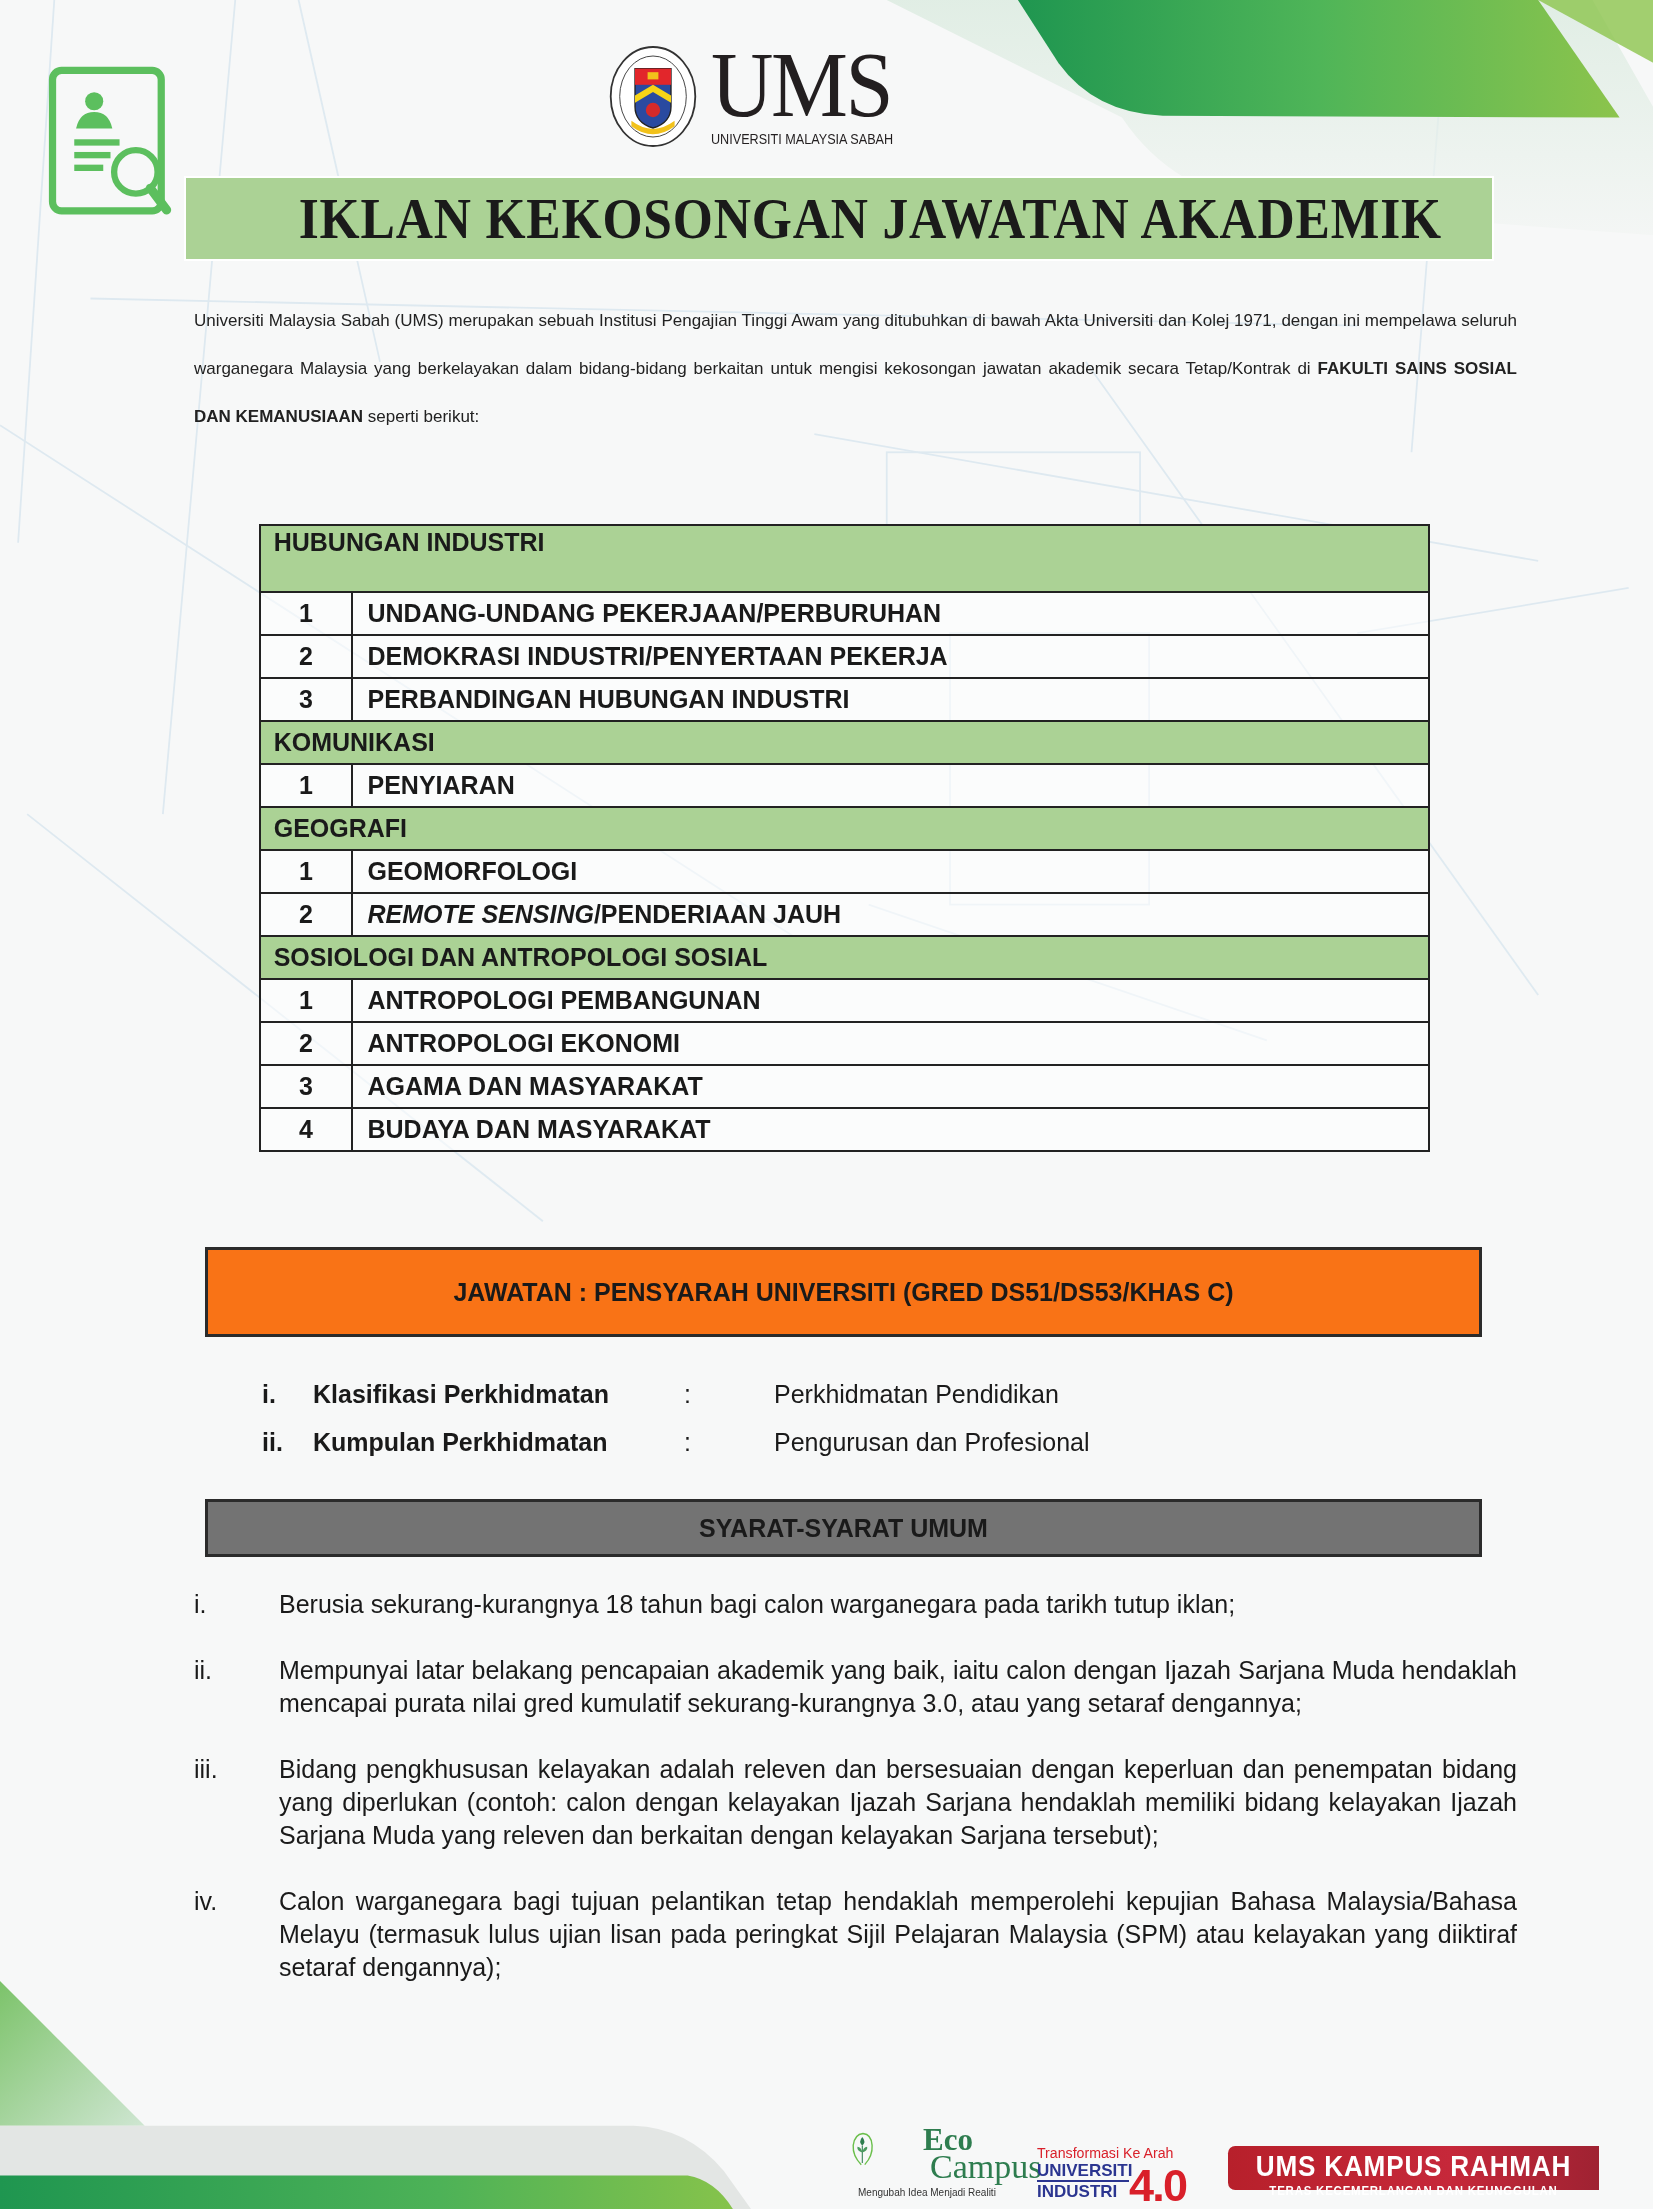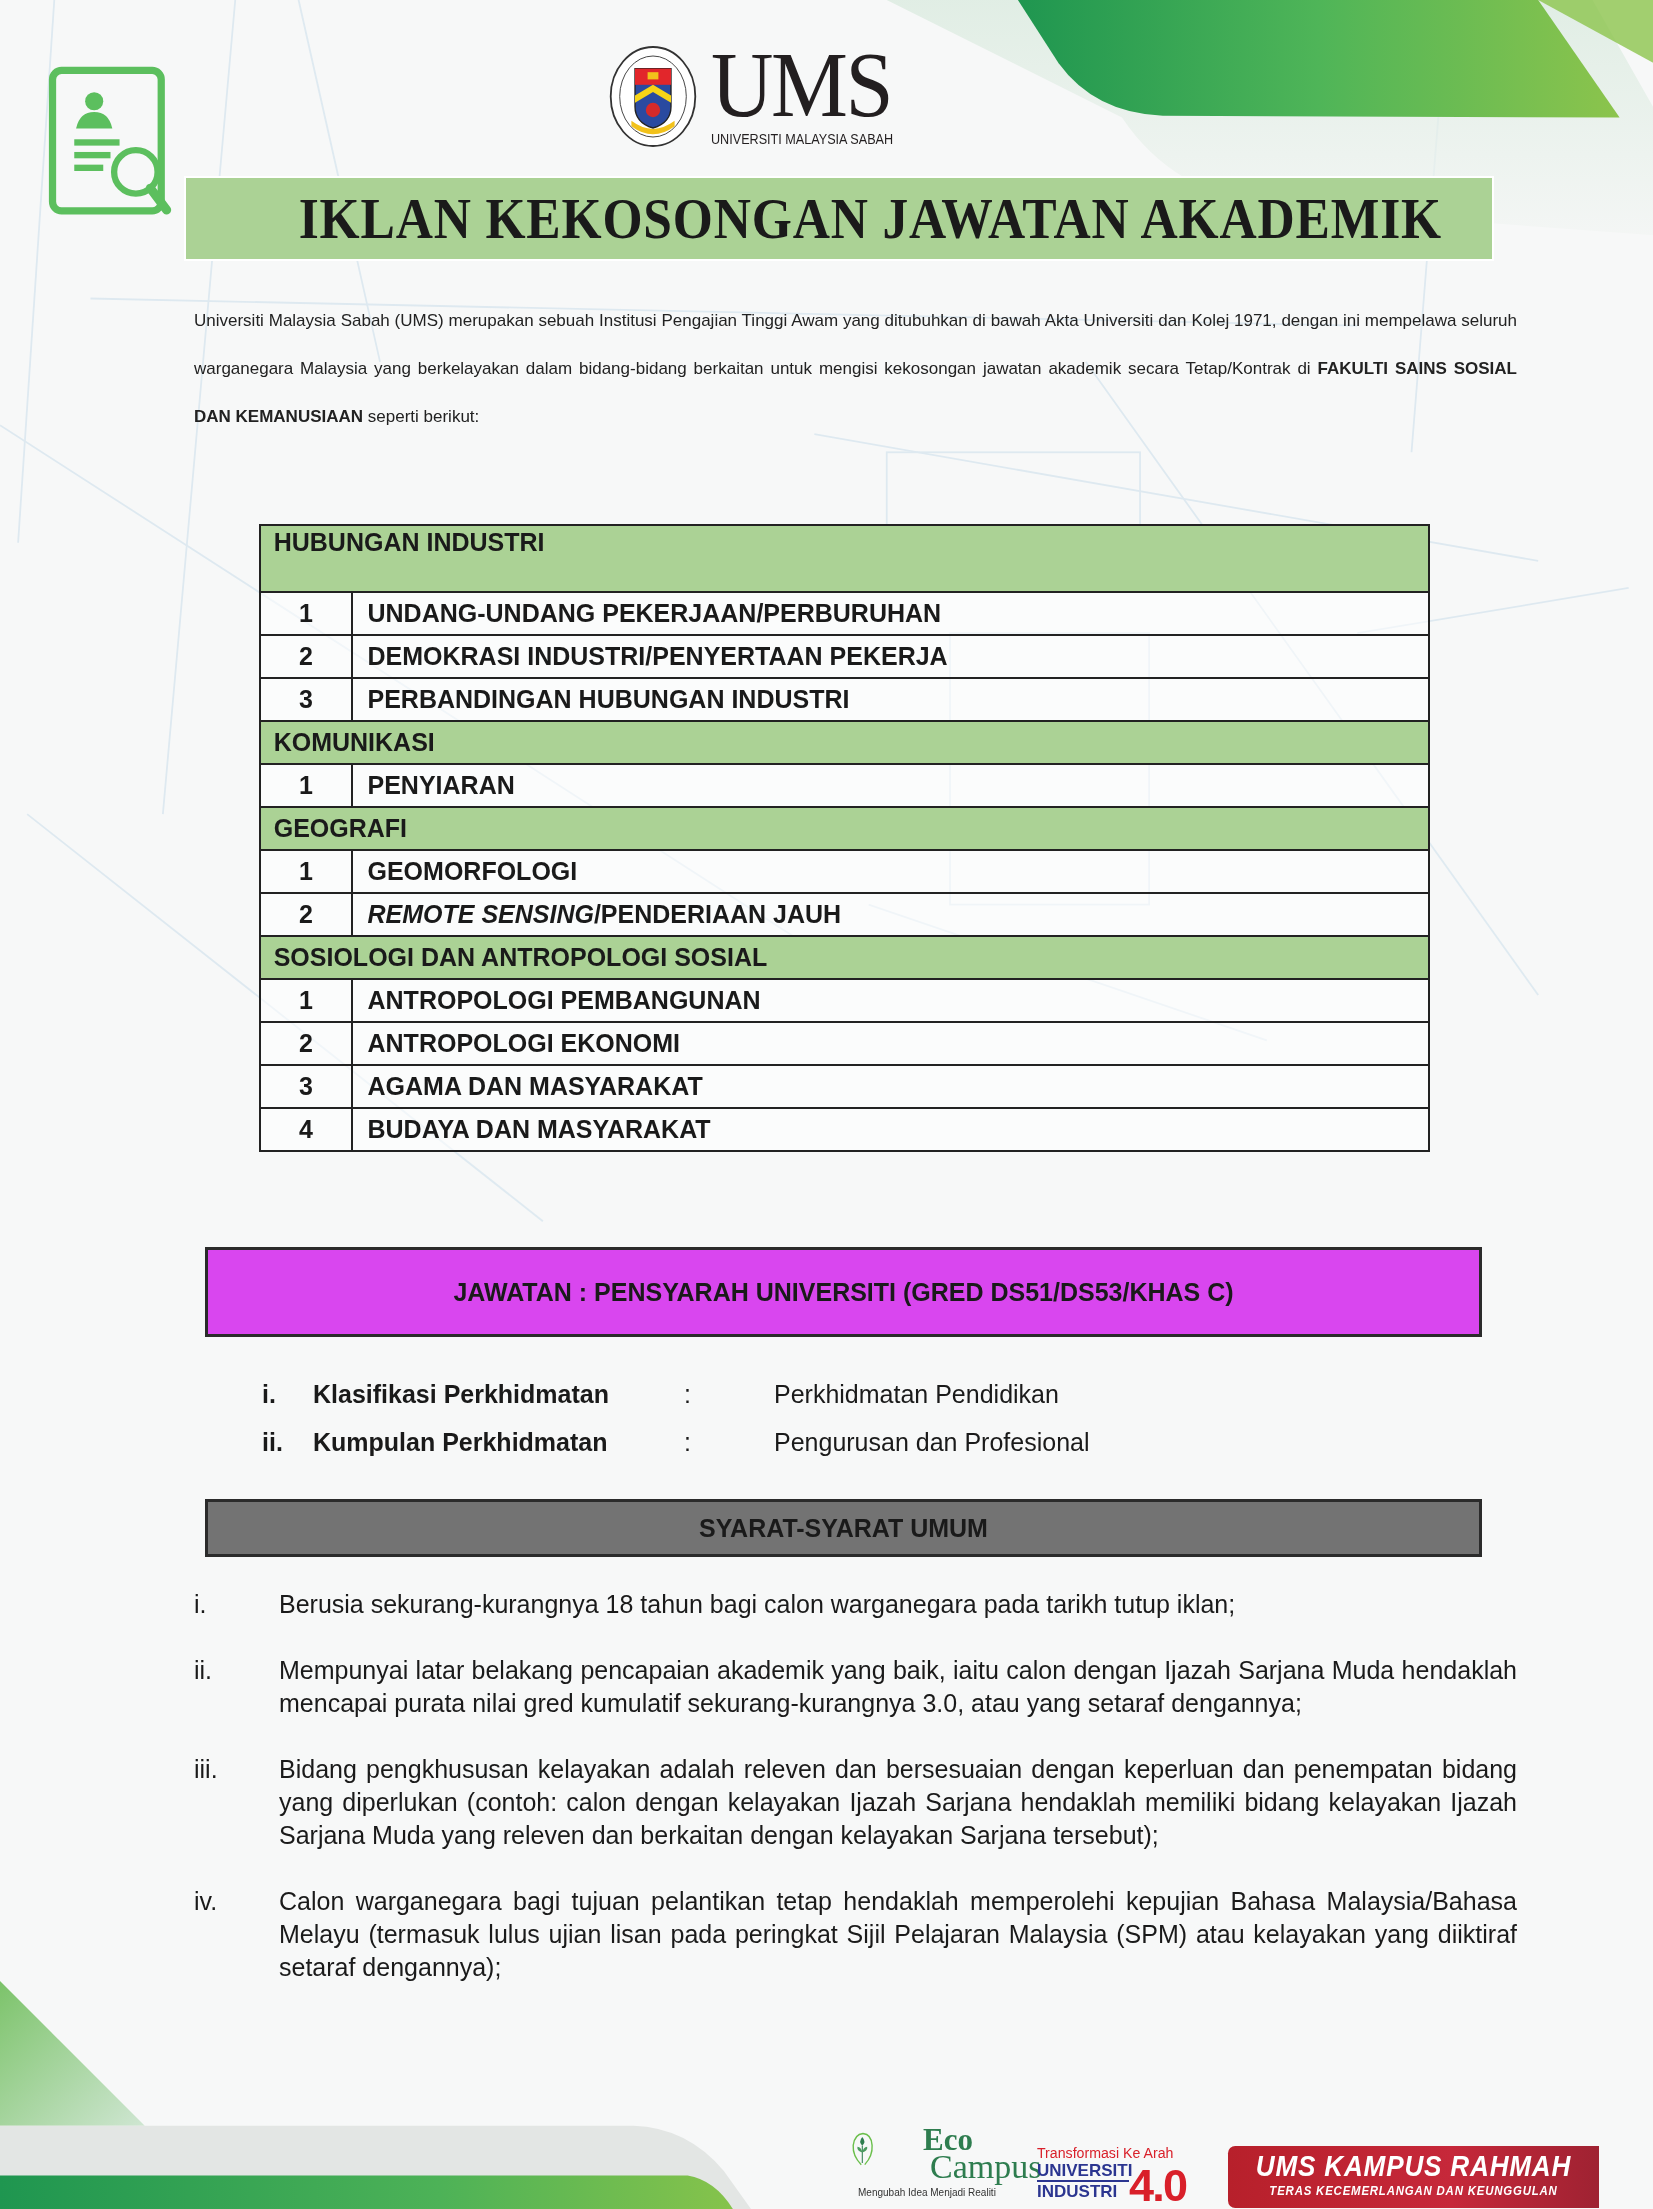--- a/index.html
+++ b/index.html
@@ -49,21 +49,21 @@
   .fields td { border: 2.7px solid #222; height: 41px; padding: 0; }
   .fields tr.group td { background: #abd295; padding-left: 12.7px; font-weight: bold; }
   .fields tr.group.tall td { height: 63px; vertical-align: top; padding-top: 1.8px; }
   .fields td.num { width: 90px; text-align: center; border-right: 1.4px solid #222; background: rgba(255,255,255,0.55); }
   .fields td.label { padding-left: 14.5px; background: rgba(255,255,255,0.55); }
   .fields i { font-style: italic; }
 
   
   .post-banner {
     position: absolute; left: 205px; top: 1247px; width: 1277px; height: 90px;
-    background: #d946ef; border: 3.6px solid #2b2b2b; box-sizing: border-box;
+    background: #f97316; border: 3.6px solid #2b2b2b; box-sizing: border-box;
     display: flex; align-items: center; justify-content: center;
     font-size: 25px; font-weight: bold;
   }
 
   .service {
     position: absolute; left: 262px; top: 1370px; font-size: 25px;
   }
   .service .row { display: flex; height: 48px; align-items: center; }
   .service .roman { width: 51px; font-weight: bold; }
   .service .key { width: 371px; font-weight: bold; }
@@ -89,23 +89,23 @@
   .eco-text .e2 { font-size: 34px; display: block; margin-left: 16px; }
   .eco-tag { position: absolute; left: 858px; top: 2187px; font-size: 10px; color: #333; white-space: nowrap; }
 
   .u40 { position: absolute; left: 1037px; top: 2144px; width: 172px; height: 63px; }
   .u40 .t1 { font-size: 15.4px; color: #d9202a; white-space: nowrap; display: block; transform: scaleX(0.92); transform-origin: left; }
   .u40 .t2 { font-size: 17px; color: #2b3590; font-weight: bold; display: block; line-height: 18px; border-bottom: 2.7px solid #2b3590; width: 92px; }
   .u40 .t3 { font-size: 17px; color: #2b3590; font-weight: bold; display: block; line-height: 20px; }
   .u40 .t4 { position: absolute; left: 92px; top: 16.3px; font-size: 45px; color: #d9202a; font-weight: bold; letter-spacing: -1.8px; }
 
   .rahmah {
-    position: absolute; left: 1228px; top: 2146px; width: 371px; height: 62px;
+    position: absolute; left: 1228px; top: 2146px; width: 371px; height: 44px;
     background: linear-gradient(90deg, #b7202b, #c6283a 60%, #9f2232);
-    border-radius: 7.2px 0 0 7.2px; color: #fff; text-align: center; font-style: italic;
+    border-radius: 7.2px 0 0 7.2px; color: #fff; text-align: center;
   }
   .rahmah .r1 { display: block; font-size: 29px; font-weight: bold; letter-spacing: 0.9px; margin-top: 3.6px; transform: scaleX(0.9); }
   .rahmah .r2 { display: block; font-size: 12.7px; font-weight: bold; letter-spacing: 0.9px; margin-top: 1.8px; transform: scaleX(0.9); }
 </style>
 </head>
 <body>
 
 <svg class="bg-decor" viewBox="0 0 1828 2442" preserveAspectRatio="none">
   <defs>
     <linearGradient id="gTop" x1="0" y1="0" x2="1" y2="0">

